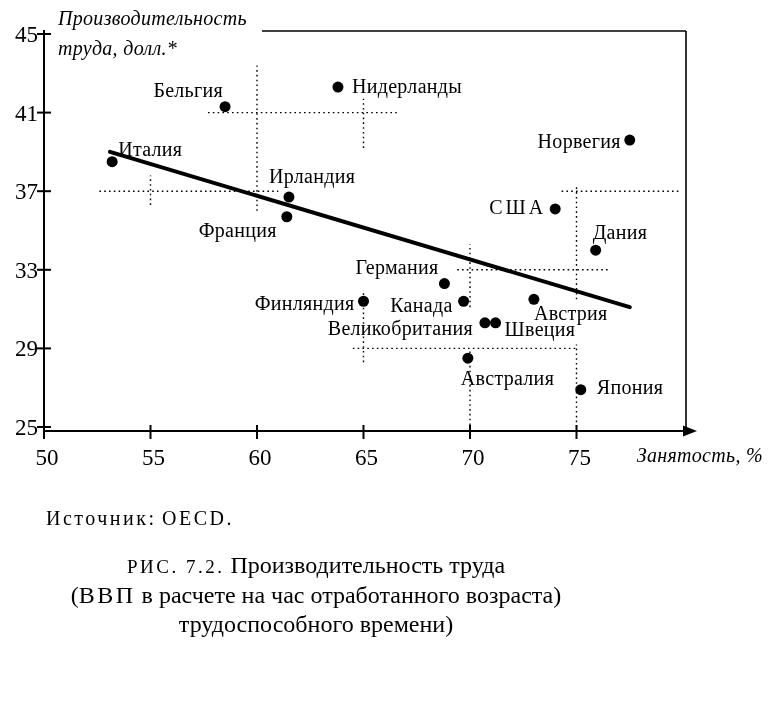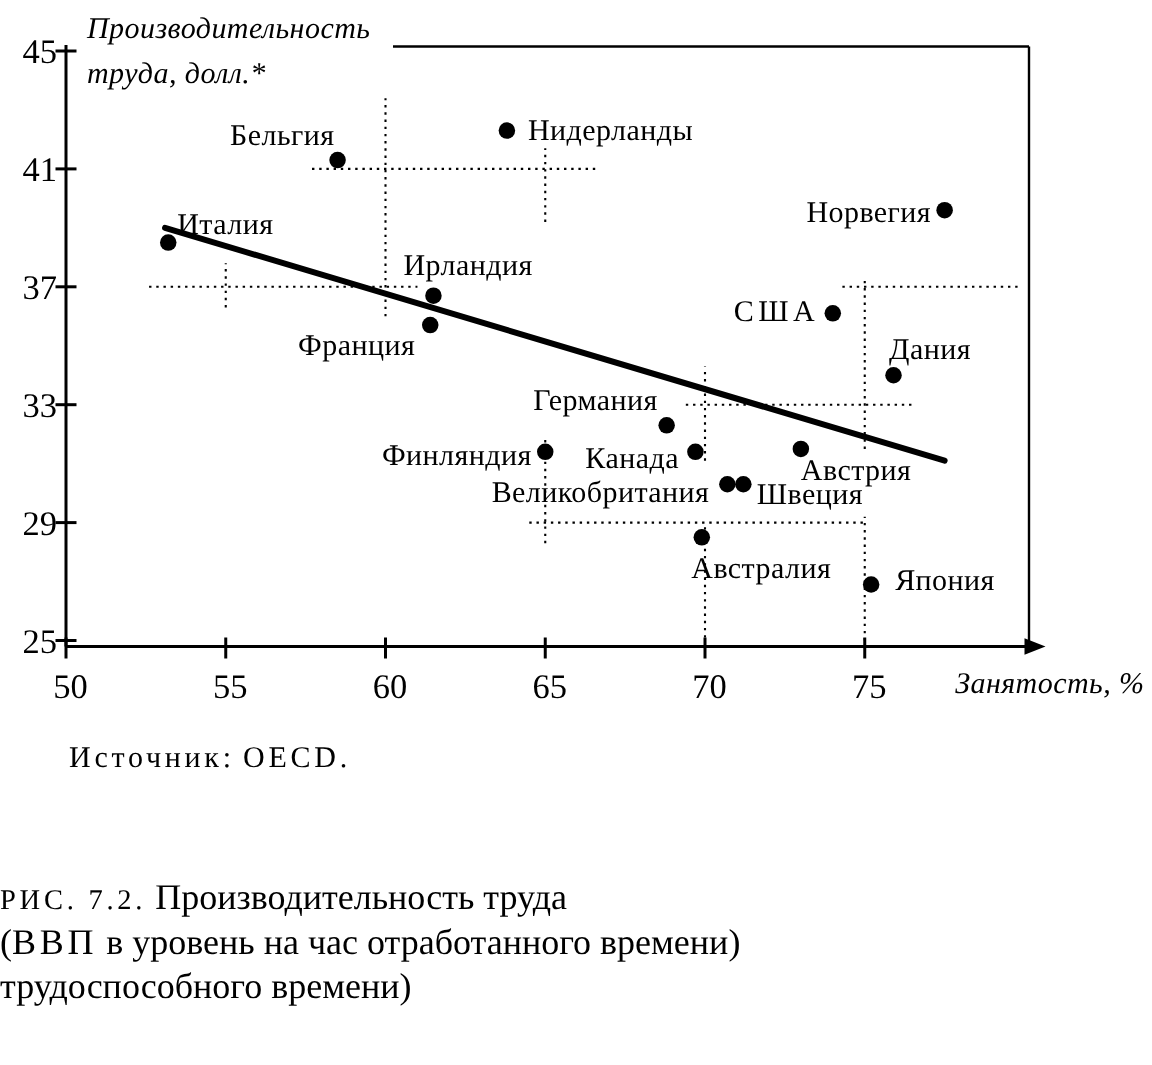--- a/index.html
+++ b/index.html
@@ -8,25 +8,25 @@
   svg{position:absolute;left:0;top:0;display:block;}
   .axis{stroke:#000;stroke-width:2;}
   .thin{stroke:#000;stroke-width:1.6;}
   .dotted{stroke:#000;stroke-width:1.4;stroke-dasharray:1.6 3.2;fill:none;}
   .trend{stroke:#000;stroke-width:4;stroke-linecap:round;}
   .tick-label{font-family:"Liberation Serif","DejaVu Serif",serif;font-size:23px;fill:#000;}
   .country-label{font-family:"Liberation Serif","DejaVu Serif",serif;font-size:20px;fill:#000;letter-spacing:0.3px;}
   .wide{letter-spacing:3px;}
   .axis-title{font-family:"Liberation Serif","DejaVu Serif",serif;font-style:italic;font-size:20px;fill:#000;letter-spacing:0.3px;}
   .footnote{position:absolute;left:28px;top:494px;font-size:20px;letter-spacing:0.5px;}
-  .fn-line2{margin-left:18px;}
+  .fn-line2{margin-top:13px;margin-left:18px;}
   .acr{letter-spacing:3px;margin-left:5px;}
   .spaced{letter-spacing:2.5px;}
   .fn-star{display:inline-block;transform:translateY(-3px);font-weight:bold;margin-right:4px;}
-  .caption{position:absolute;left:0;top:585px;width:632px;text-align:left;
+  .caption{position:absolute;left:0;top:551px;width:632px;text-align:center;
            font-size:24px;line-height:29px;}
   .fig-label{font-size:19px;letter-spacing:2.5px;margin-right:6px;}
 </style>
 </head>
 <body>
 
 <div class="page">
 
   <svg id="chart-svg" width="768" height="472" viewBox="0 0 768 472">
     <g id="grid-layer">
@@ -117,17 +117,17 @@
     <text class="axis-title" x="58" y="55">труда, долл.*</text>
     <text class="axis-title" x="763" y="462" text-anchor="end">Занятость, %</text>
   </svg>
 
   <div class="footnote">
     <div class="fn-line2"><span class="spaced">Источник:</span> <span class="spaced">OECD.</span></div>
   </div>
 
   <div class="caption">
     <div><span class="fig-label">РИС. 7.2.</span><span>Производительность труда</span></div>
-    <div><span>(</span><span class="spaced">ВВП</span><span> в уровень на час отработанного времени)</span></div>
+    <div><span>(</span><span class="spaced">ВВП</span><span> в расчете на час отработанного возраста)</span></div>
     <div>трудоспособного времени)</div>
   </div>
 
 </div>
 
 </body></html>

